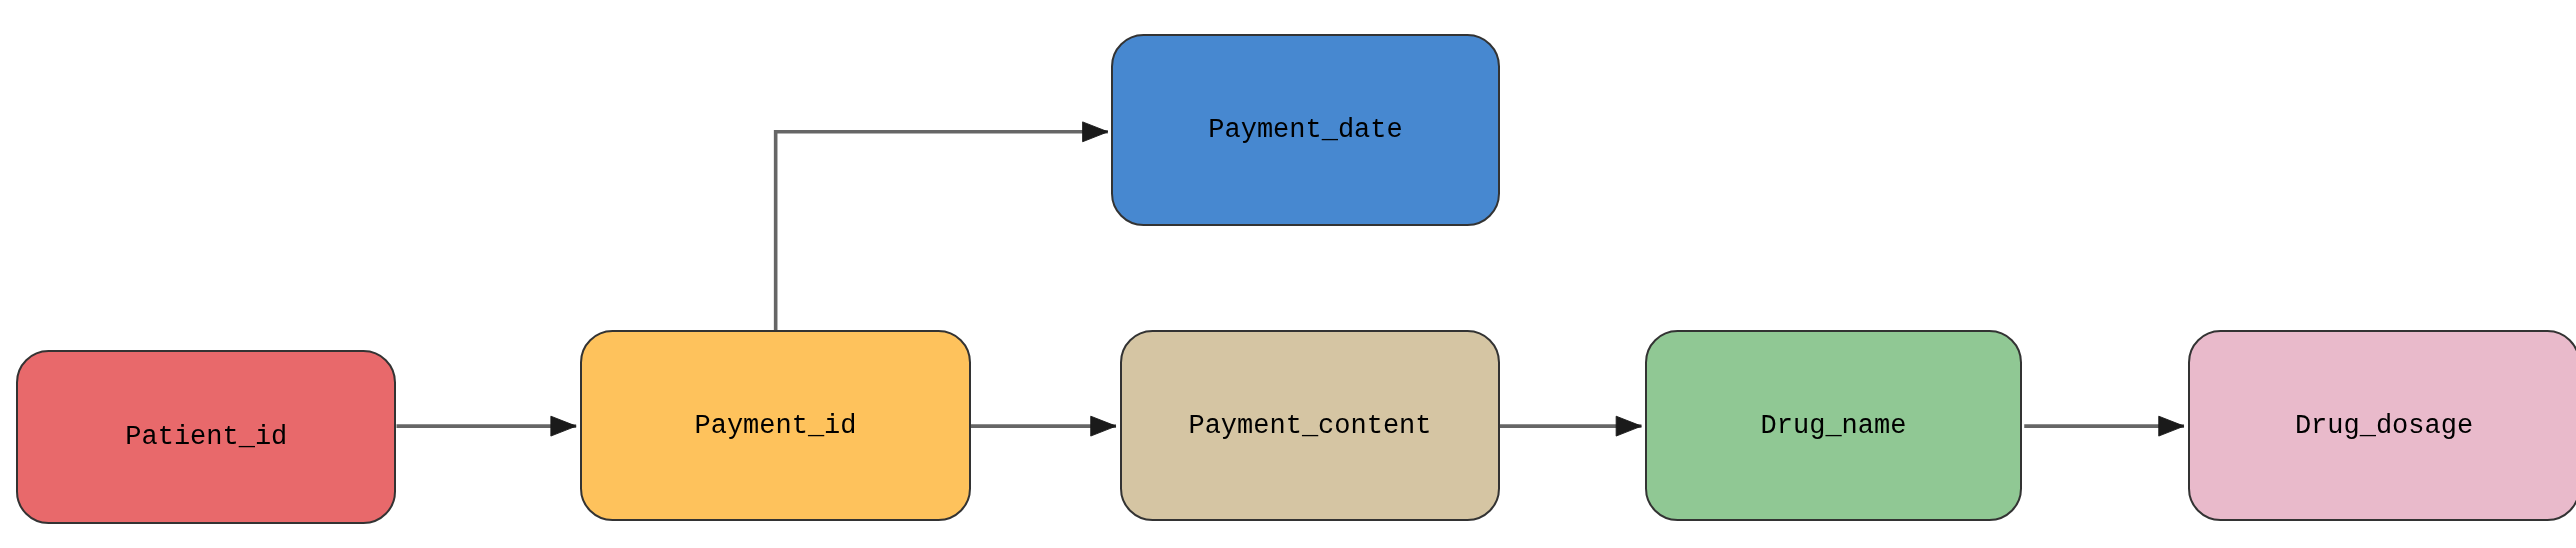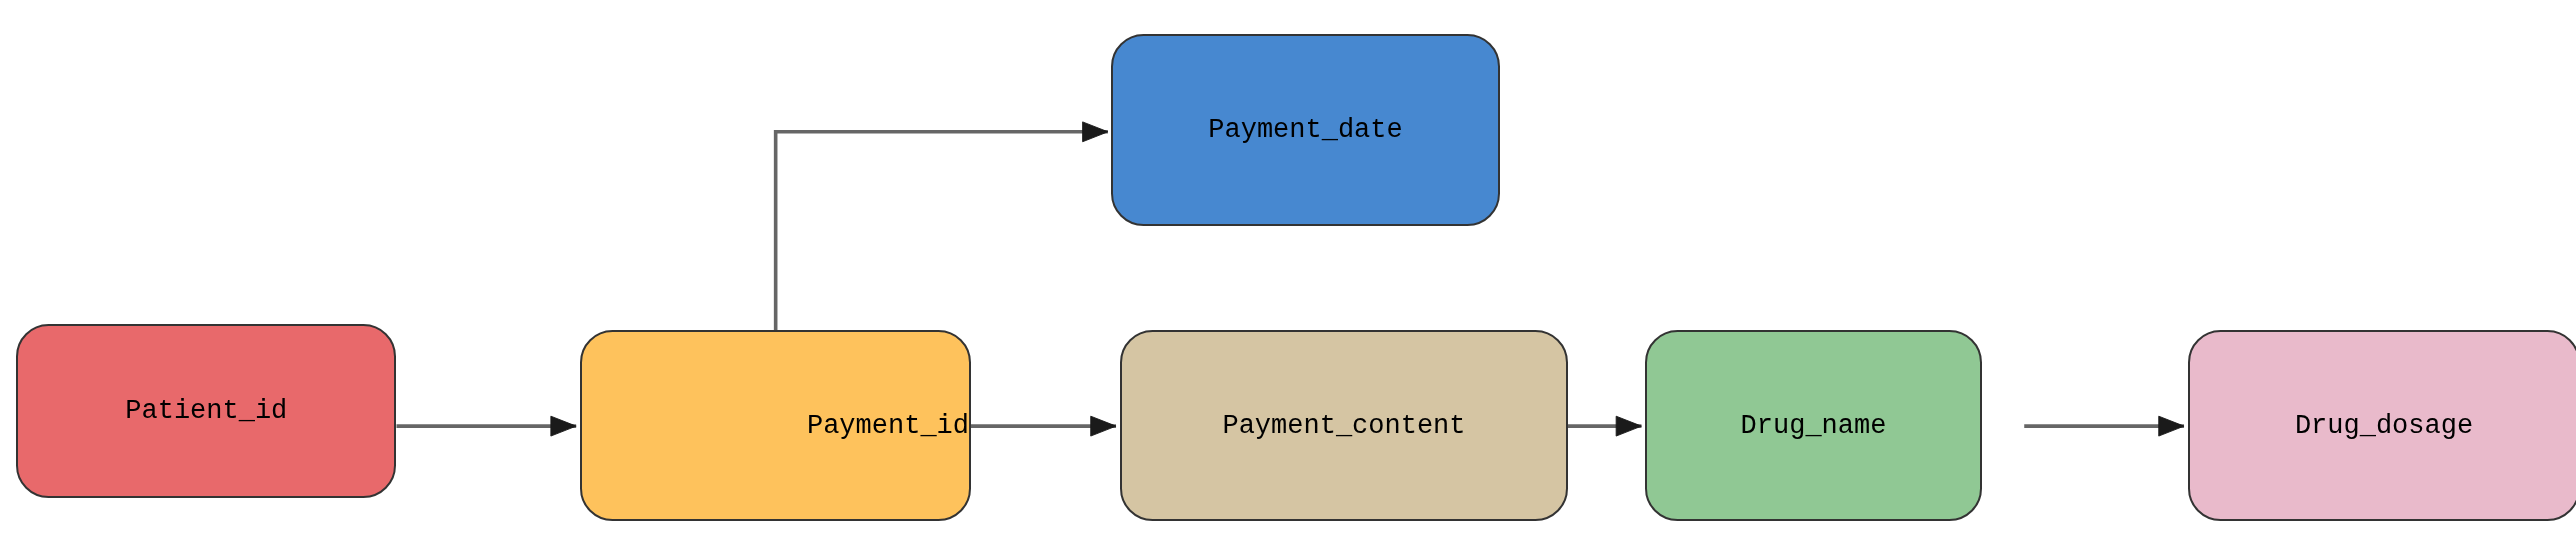--- a/index.html
+++ b/index.html
@@ -36,25 +36,25 @@
     justify-content: center;
     box-sizing: border-box;
     font-family: Liberation Mono, monospace;
   }
   .node-label {
     font-size: 27px;
     color: #000000;
     white-space: nowrap;
     text-align: center;
   }
-  .n-patient-id      { left: 16.3px;   top: 324px; width: 380px; height: 174px; }
-  .n-payment-id      { left: 580px;  top: 330px; width: 391px; height: 191px; justify-content: flex-end; }
+  .n-patient-id      { left: 16.3px;   top: 350px; width: 380px; height: 174px; }
+  .n-payment-id      { left: 580px;  top: 330px; width: 391px; height: 191px; }
   .n-payment-date    { left: 1111px; top: 34px;  width: 389px; height: 192px; }
-  .n-payment-content { left: 1120px; top: 330px; width: 448px; height: 191px; }
-  .n-drug-name       { left: 1645px; top: 330px; width: 337px; height: 191px; }
+  .n-payment-content { left: 1120px; top: 330px; width: 380px; height: 191px; }
+  .n-drug-name       { left: 1645px; top: 330px; width: 377px; height: 191px; }
   .n-drug-dosage     { left: 2188px; top: 330px; width: 392px; height: 191px; }
 </style>
 </head>
 <body>
 
 <div class="canvas">
 
   <svg class="edge-layer" viewBox="0 0 2853 607" aria-hidden="true">
     <defs>
       <marker id="arrowhead" markerUnits="userSpaceOnUse" markerWidth="34" markerHeight="28" viewBox="0 0 34 28" refX="31" refY="14" orient="auto">

